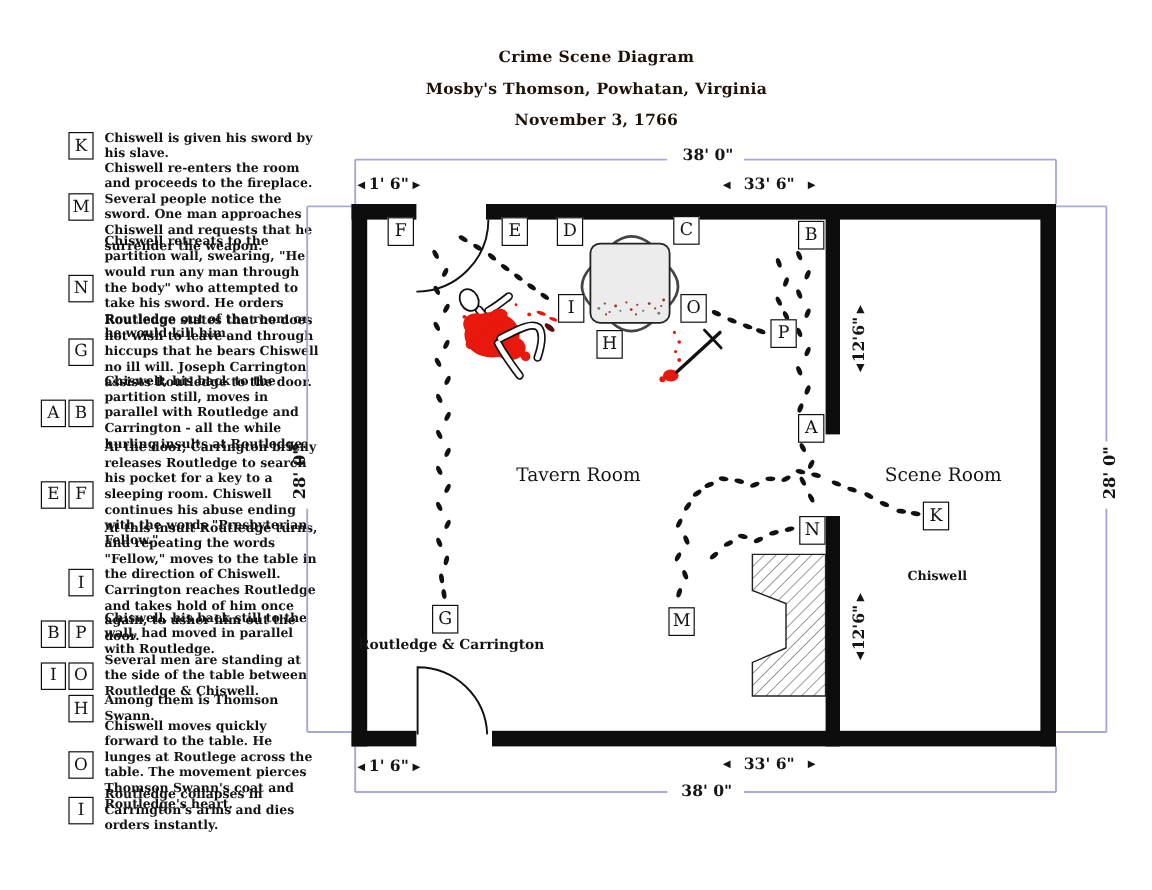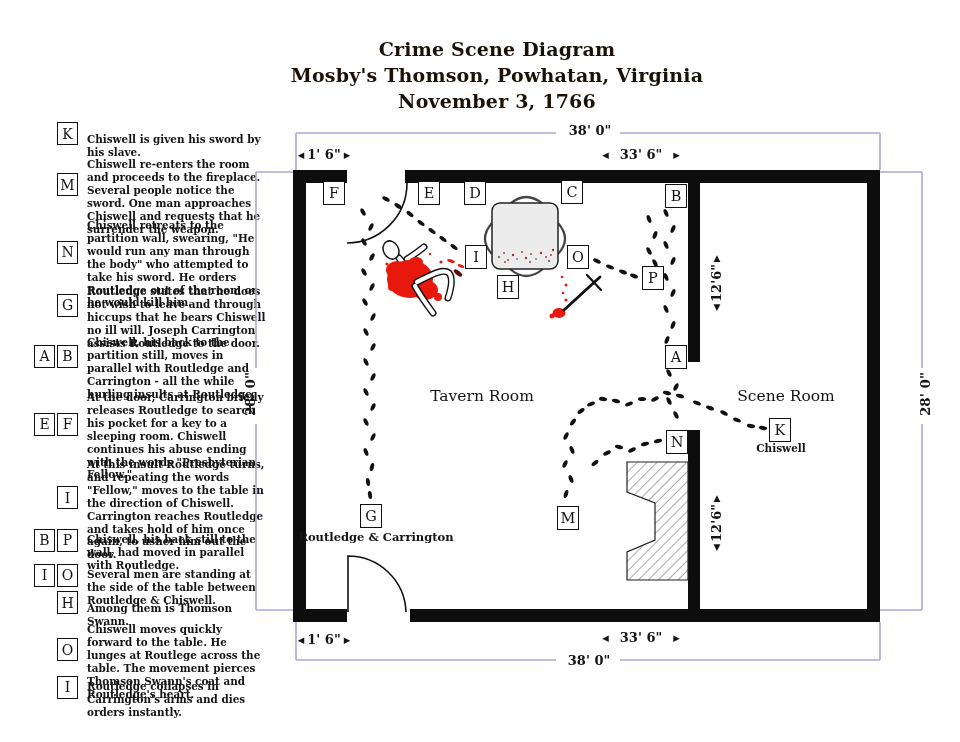--- a/index.html
+++ b/index.html
@@ -5,27 +5,27 @@
   :root{
     --blood:#e8180c;
     --bracket:#a9a9d9;
     --wall:#0d0d0d;
     --ink:#141414;
   }
   html,body{margin:0;padding:0;background:#fff;}
   .stage{position:relative;width:960px;height:742px;background:#fff;overflow:hidden;
          font-family:"DejaVu Serif", serif;color:var(--ink);}
   .title{position:absolute;left:267px;top:36px;width:460px;text-align:center;
-         font-size:19px;line-height:26px;font-weight:600;color:#1c1106;letter-spacing:.2px;}
+         font-size:13px;line-height:26px;font-weight:600;color:#1c1106;letter-spacing:.2px;}
   
   .legend-entry{position:absolute;left:30px;width:236px;display:flex;align-items:center;}
   .legend-icons{width:48px;flex:none;display:flex;justify-content:flex-end;gap:2px;margin-right:9px;}
   .lbox{width:19px;height:21px;border:1.6px solid #111;background:#fff;flex:none;
         display:flex;align-items:center;justify-content:center;font-size:14px;line-height:1;}
-  .legend-text{font-size:10.4px;line-height:12.9px;font-weight:bold;width:179px;margin-top:24px;}
+  .legend-text{font-size:10.4px;line-height:12.9px;font-weight:bold;width:179px;}
   
   .marker{position:absolute;width:20px;height:22px;border:1.5px solid #111;background:#fff;
           display:flex;align-items:center;justify-content:center;font-size:14.5px;
           transform:translate(-50%,-50%);z-index:4;}
   .room-label{position:absolute;transform:translate(-50%,-50%);font-weight:normal;
               font-size:15.5px;white-space:nowrap;z-index:3;}
   .caption{position:absolute;transform:translate(-50%,-50%);font-weight:bold;
            font-size:11.5px;white-space:nowrap;z-index:3;}
   .caption.small{font-size:10.5px;font-weight:600;}
   .dim{position:absolute;transform:translate(-50%,-50%);font-weight:bold;font-size:13px;
@@ -318,21 +318,21 @@
         <ellipse cx="632" cy="450" rx="4.1" ry="2" fill="#111" transform="rotate(-24.8 632 450)"></ellipse>
         <ellipse cx="645" cy="444" rx="4.1" ry="2" fill="#111" transform="rotate(-13.0 645 444)"></ellipse>
         <ellipse cx="658" cy="441" rx="4.1" ry="2" fill="#111" transform="rotate(-13.0 658 441)"></ellipse>
       </g>
   </svg>
 
   <div class="room-label" style="left:482px;top:396px">Tavern Room</div>
   <div class="room-label" style="left:786px;top:396px">Scene Room</div>
 
   <div class="caption" style="left:376px;top:537px">Routledge &amp; Carrington</div>
-  <div class="caption small" style="left:781px;top:448px">Chiswell</div>
+  <div class="caption small" style="left:781px;top:480px">Chiswell</div>
 
   <div id="markers">
       <div class="marker" style="left: 334px; top: 193px;">F</div>
       <div class="marker" style="left: 429px; top: 193px;">E</div>
       <div class="marker" style="left: 475px; top: 193px;">D</div>
       <div class="marker" style="left: 572px; top: 192px;">C</div>
       <div class="marker" style="left: 676px; top: 196px;">B</div>
       <div class="marker" style="left: 476px; top: 257px;">I</div>
       <div class="marker" style="left: 508px; top: 287px;">H</div>
       <div class="marker" style="left: 578px; top: 257px;">O</div>

